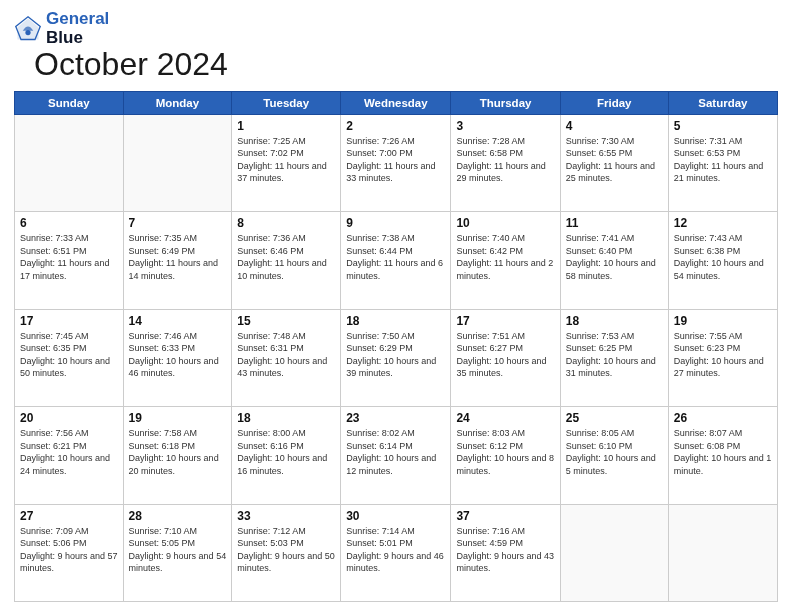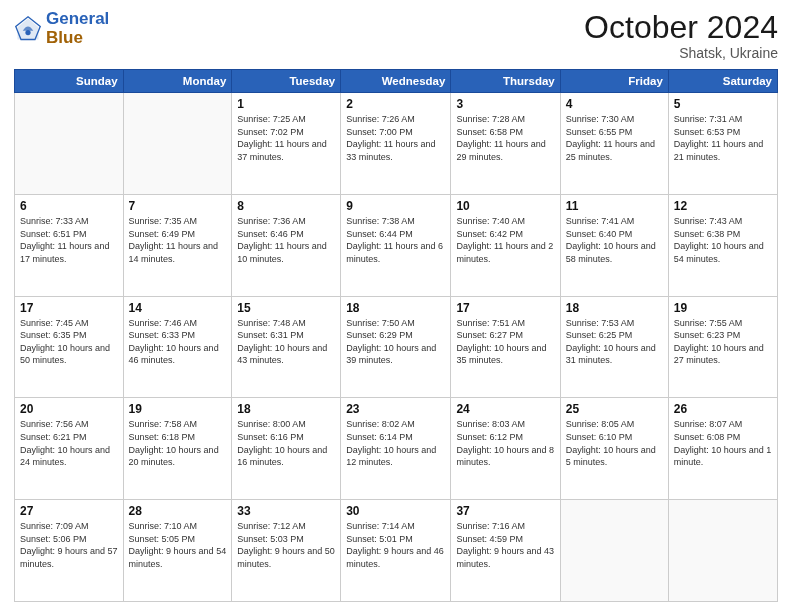--- a/index.html
+++ b/index.html
@@ -15,55 +15,57 @@
       height: 612px;
       padding: 10px 14px 10px 14px;
       display: flex;
       flex-direction: column;
     }
     .header {
       display: flex;
       justify-content: space-between;
       align-items: flex-start;
       margin-bottom: 8px;
+      flex-direction: column;
     }
     .logo {
       display: flex;
       align-items: center;
       gap: 4px;
     }
     .logo-icon {
       width: 28px;
       height: 28px;
     }
     .title-block {
       text-align: right;
     }
     .month-title {
       font-size: 32px;
       font-weight: 300;
       color: #1a1a1a;
       line-height: 1.1;
+      margin-left: 20px;
     }
     .subtitle {
       font-size: 14px;
       color: #555;
     }
     .calendar-table {
       width: 100%;
       border-collapse: collapse;
       flex: 1;
     }
     .calendar-table thead tr th {
       background-color: #2962b8;
       color: #fff;
       font-size: 11.5px;
       font-weight: bold;
       padding: 5px 5px;
-      text-align: right;
+      text-align: center;
       border: 1px solid #1a4a9a;
     }
     .calendar-table tbody tr td {
       vertical-align: top;
       border: 1px solid #ccc;
       padding: 4px 5px;
       font-size: 9.5px;
       color: #222;
       width: 113px;
       min-height: 70px;
@@ -96,26 +98,25 @@
       <svg class="logo-icon" viewBox="0 0 32 32" xmlns="http://www.w3.org/2000/svg">
         <polygon points="16,4 28,14 28,28 4,28 4,14" fill="#2962b8" opacity="0.15"></polygon>
         <polygon points="16,2 30,13 24,28 8,28 2,13" fill="none" stroke="#2962b8" stroke-width="1.5"></polygon>
         <path d="M10,18 Q16,8 22,18" fill="#2962b8" opacity="0.7"></path>
         <circle cx="16" cy="20" r="3" fill="#2962b8"></circle>
       </svg>
       <div>
         <div style="font-size:17px;font-weight:bold;color:#1a1a1a;line-height:1.1;">
           <span style="color:#2962b8;">General</span>
         </div>
-        <div style="font-size:17px;font-weight:bold;color:#a16207;line-height:1.1;">Blue</div>
+        <div style="font-size:17px;font-weight:bold;color:#0f172a;line-height:1.1;">Blue</div>
       </div>
     </div>
     <div class="title-block">
       <div class="month-title">October 2024</div>
-      <div class="subtitle">Shatsk, Ukraine</div>
     </div>
   </div>
 
   <table class="calendar-table">
     <thead>
       <tr>
       <th>Sunday</th>
           <th>Monday</th>
           <th>Tuesday</th>
           <th>Wednesday</th>

